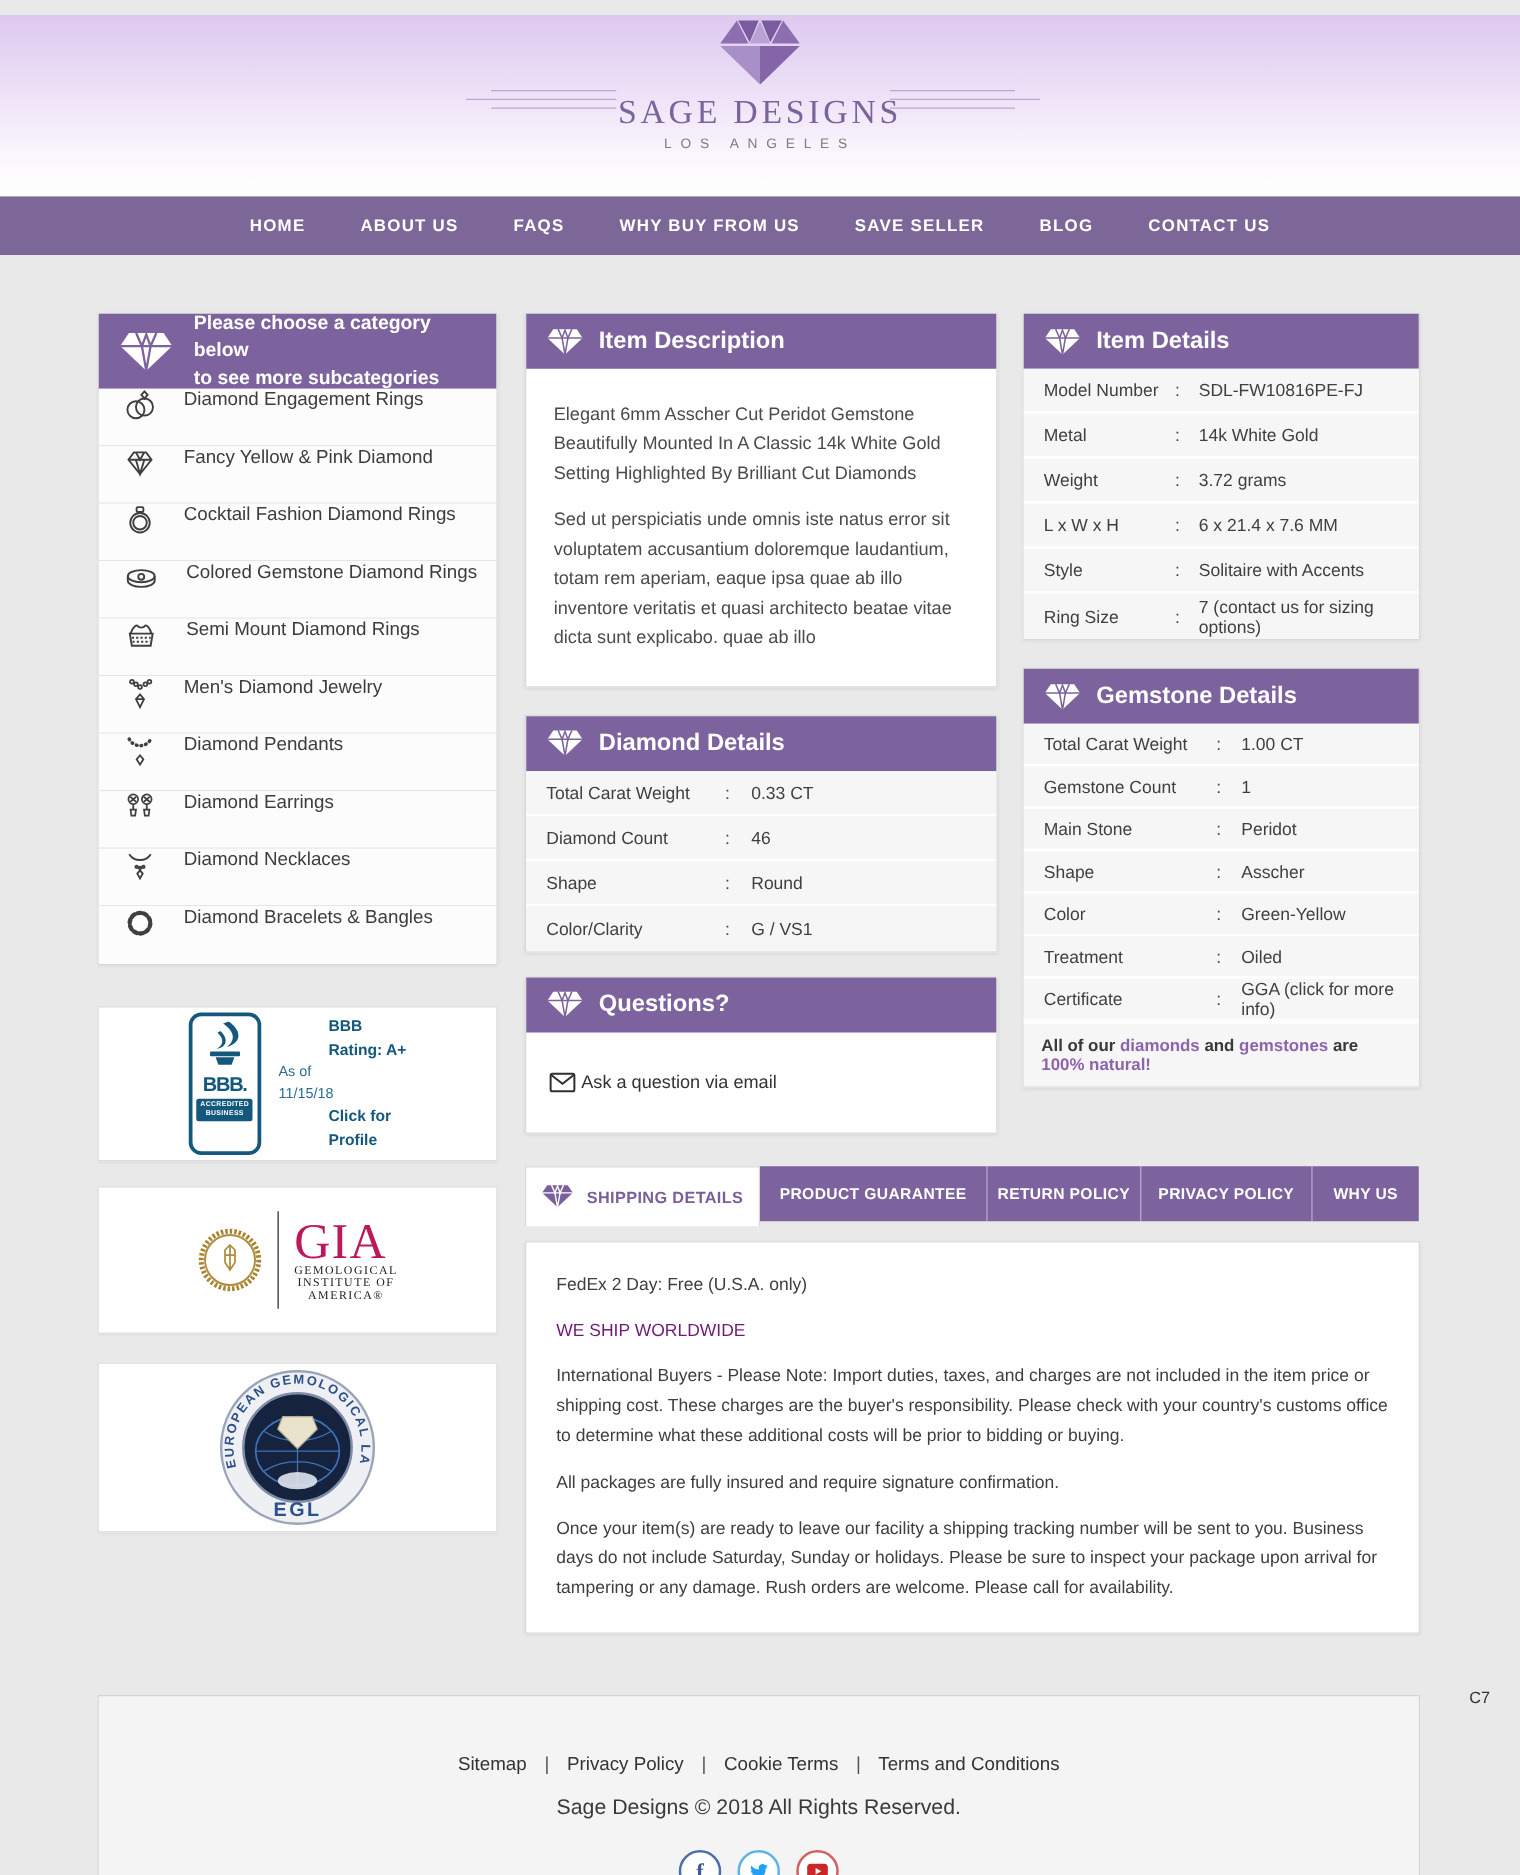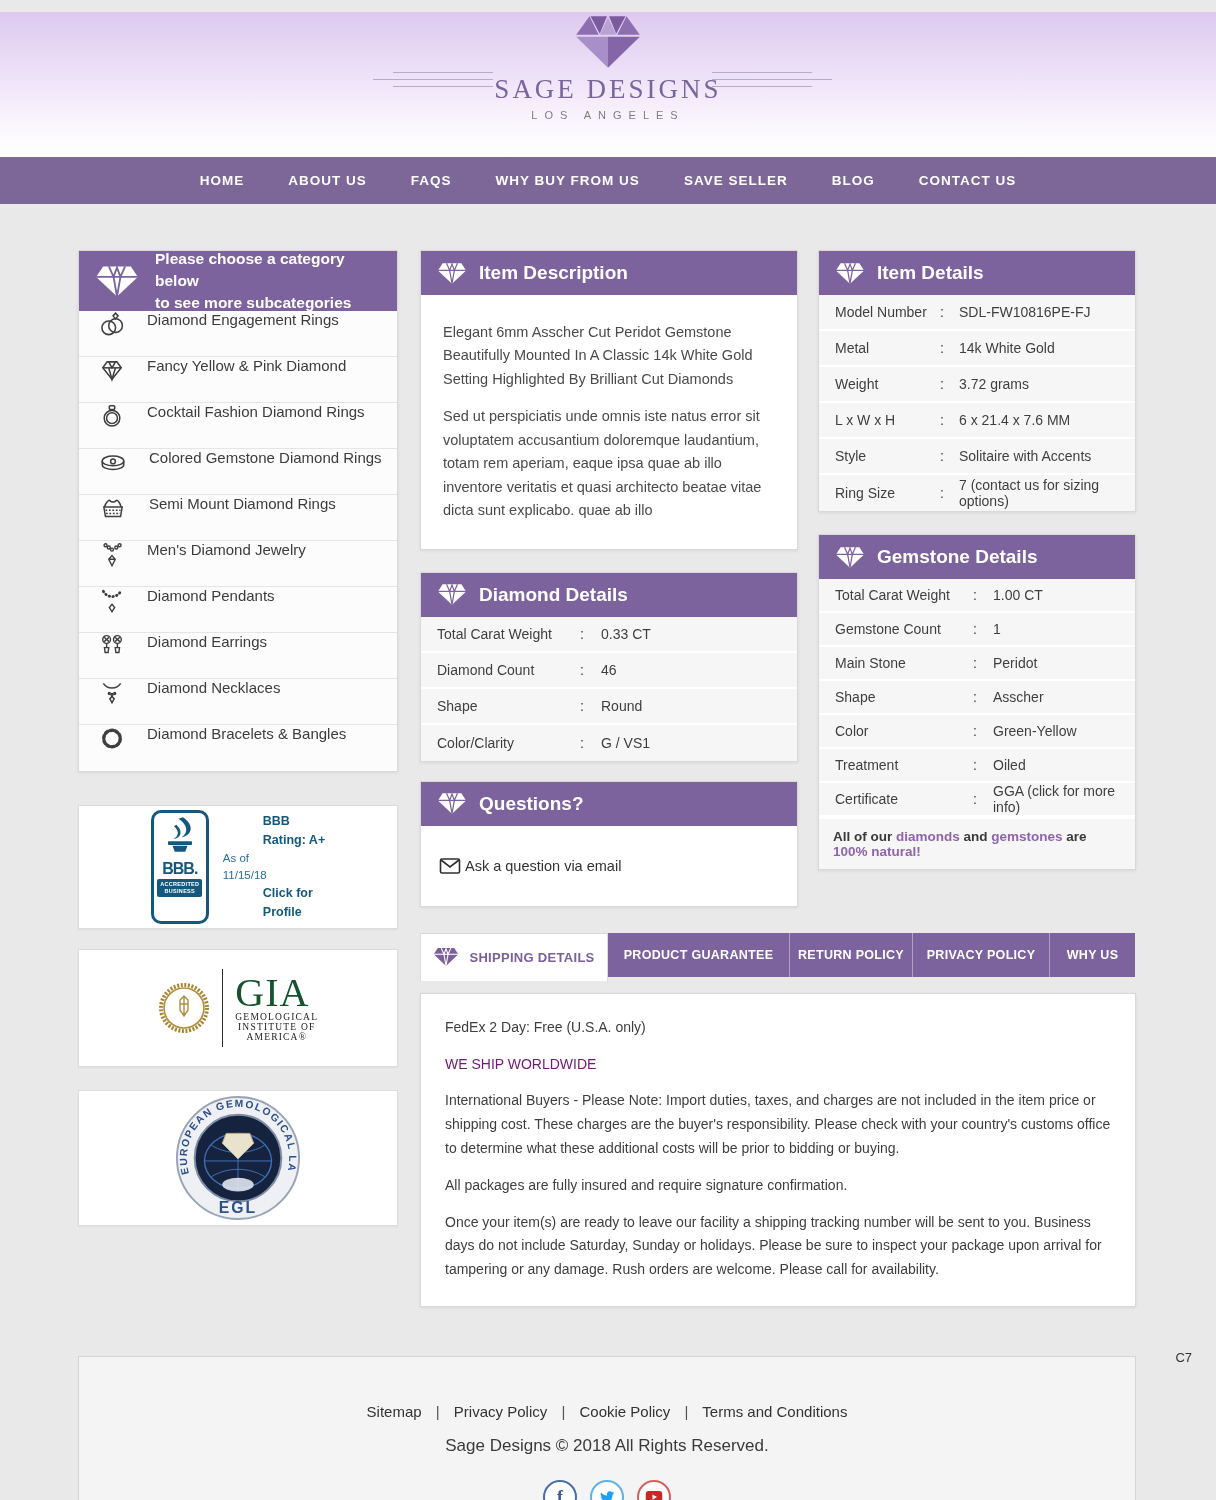--- a/index.html
+++ b/index.html
@@ -44,21 +44,21 @@
   .bbb-seal { width:58px; height:114px; border:3px solid #14597d; border-radius:10px; display:flex; flex-direction:column; align-items:center; padding-top:4px; background:#fff; }
   .bbb-word { color:#14597d; font-weight:bold; font-size:16px; letter-spacing:-1px; line-height:1; }
   .bbb-acc { background:#14597d; color:#fff; font-size:5.5px; font-weight:bold; text-align:center; line-height:1.25; padding:2px 3px; margin-top:2px; border-radius:2px; letter-spacing:.3px; }
   .bbb-text { font-size:11.5px; color:#14597d; line-height:1.5; }
   .bbb-text .b { font-weight:bold; font-size:12.5px;margin-left:40px; }
   .bbb-text .lite { color:#2d6e90; }
   
   .gia-box { height:118px; margin-top:20px; gap:12px; }
   .gia-divider { width:1.5px; height:78px; background:#2b2b2b; }
   .gia-text { text-align:left; }
-  .gia-acronym { font-family:"Liberation Serif", serif; font-size:40px; line-height:.95; color:#14532d; letter-spacing:1px; }
+  .gia-acronym { font-family:"Liberation Serif", serif; font-size:40px; line-height:.95; color:#be185d; letter-spacing:1px; }
   .gia-line { font-family:"Liberation Serif", serif; font-size:9.5px; letter-spacing:1.2px; color:#222; text-align:center; }
   
   .egl-box { height:136px; margin-top:23px; }
   
   .desc-body { padding:26px 22px; font-size:14.5px; line-height:1.62; color:#4a4a4a; min-height:205px;border-radius:10px; }
   .desc-body p + p { margin-top:14px; }
   .mt22 { margin-top:22px; } .mt19 { margin-top:19px; }
   .d-row { display:flex; align-items:center; min-height:36px; background:#f6f6f6; border-bottom:2px solid #fff; padding:0 16px; font-size:14px; color:#3f3f3f; }
   .d-row:last-child { border-bottom:none; }
   .d-label { flex:none; }
@@ -521,21 +521,21 @@
     </div>
   </div>
 </div>
 
 <div class="footer">
   <div class="f-links">
     <span class="lnk">Sitemap</span>
     <span class="sep">|</span>
     <span class="lnk">Privacy Policy</span>
     <span class="sep">|</span>
-    <span class="lnk">Cookie Policy</span>
+    <span class="lnk">Cookie Terms</span>
     <span class="sep">|</span>
     <span class="lnk">Terms and Conditions</span>
   </div>
   <div class="f-copy">Sage Designs © 2018 All Rights Reserved.</div>
   <div class="social">
     <div class="soc fb">f</div>
     <div class="soc tw">
       <svg width="18" height="18" viewBox="0 0 24 24" fill="#1da1f2">
           <path d="M22 6.3c-.7.3-1.5.55-2.3.64.83-.5 1.46-1.28 1.76-2.22-.78.46-1.64.8-2.56.98A3.95 3.95 0 0 0 12.1 9.3c0 .31.03.61.1.9-3.28-.16-6.2-1.74-8.15-4.13-.34.59-.54 1.27-.54 2 0 1.38.7 2.6 1.77 3.31-.65-.02-1.26-.2-1.8-.5v.05c0 1.93 1.37 3.54 3.18 3.9-.33.1-.68.14-1.04.14-.26 0-.5-.02-.75-.07.5 1.58 1.97 2.73 3.71 2.76A7.93 7.93 0 0 1 2 19.45a11.2 11.2 0 0 0 6.07 1.78c7.29 0 11.27-6.03 11.27-11.27v-.51c.77-.56 1.44-1.26 1.97-2.05-.71.31-1.47.53-2.26.63z"></path>
         </svg>

